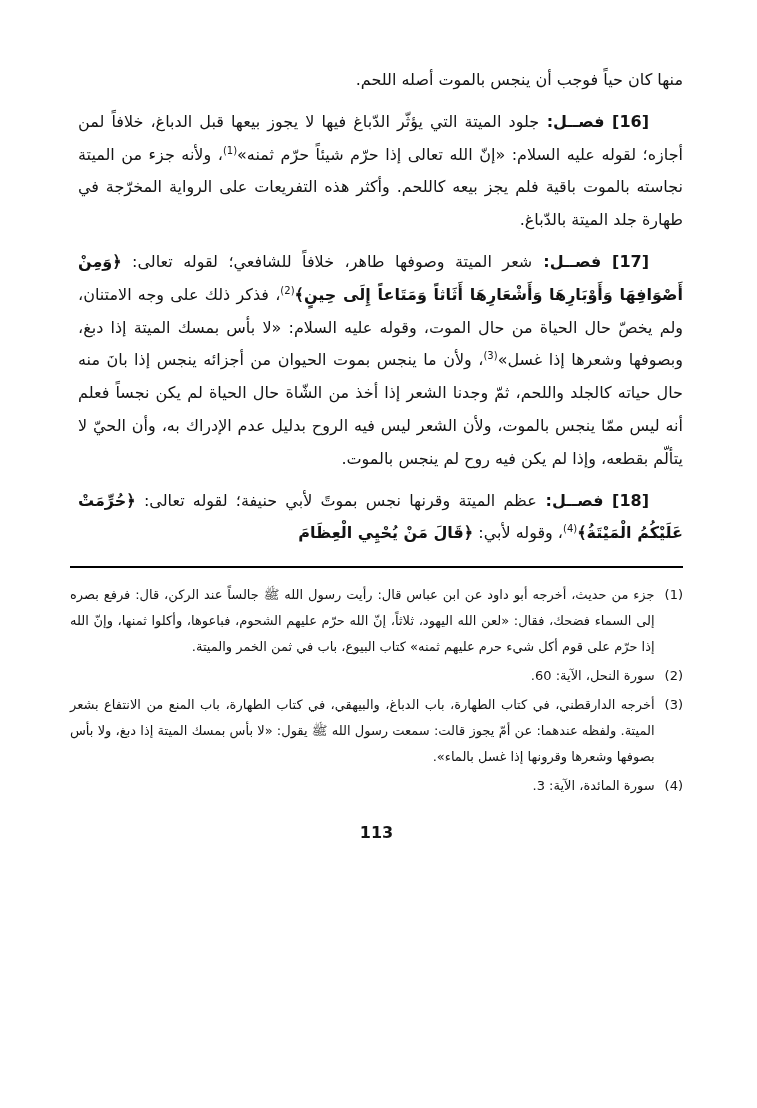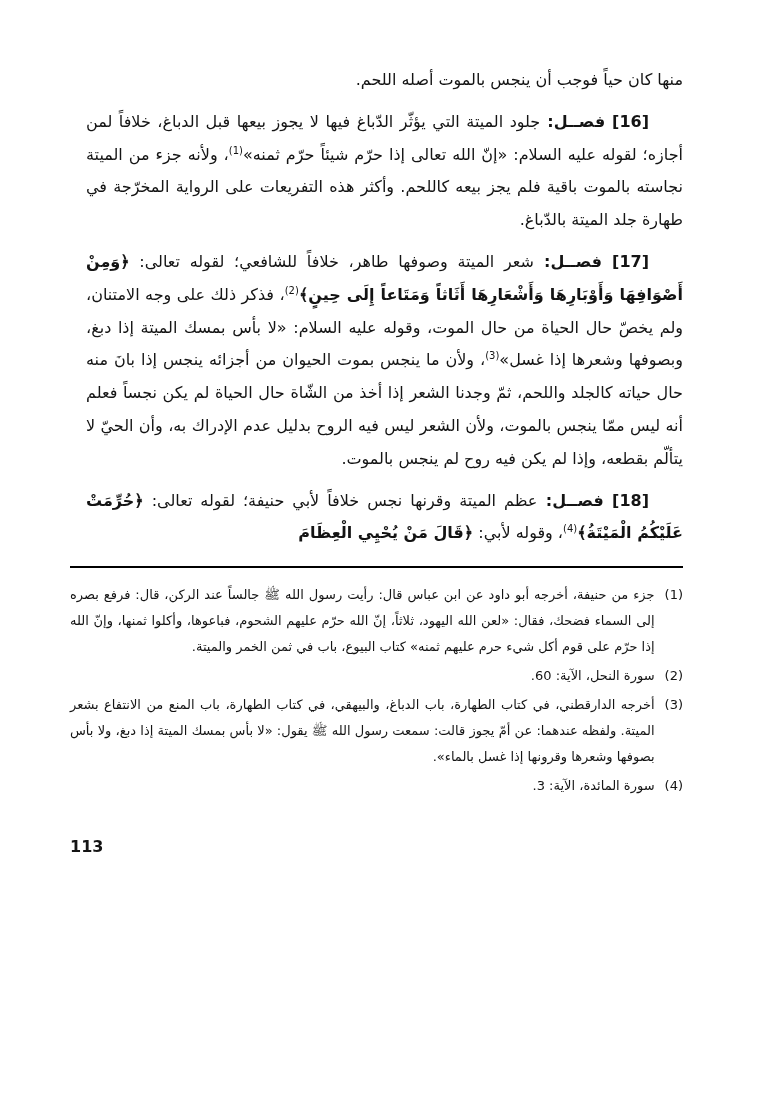--- a/index.html
+++ b/index.html
@@ -16,21 +16,21 @@
     direction: rtl;
   }
   .page {
     box-sizing: border-box;
     width: 757px;
     height: 1108px;
     padding: 64px 74px 0 70px;
   }
   
   .main-text p.para {
-    margin: 0 0 9px 16px;
+    margin: 0 0 9px 8px;
     font-size: 16px;
     line-height: 2.05;
     text-align: justify;
   }
   .main-text p.para.indent {
     text-indent: 34px;
   }
   .run-bold { font-weight: bold; }
   .run-quran { font-weight: bold; }
   sup.fnref {
@@ -58,44 +58,45 @@
     white-space: nowrap;
     line-height: 2.0;
   }
   .fn-text {
     flex: 1;
     text-align: justify;
     line-height: 2.0;
   }
   
   .page-number {
+    text-align: center;
     font-weight: bold;
     font-size: 16px;
-    margin-top: 38px;
+    margin-top: 24px;
     direction: ltr;
   }
 </style>
 </head>
 <body>
 
 <div class="page">
 
   <div class="main-text">
       <p class="para"><span>منها كان حياً فوجب أن ينجس بالموت أصله اللحم.</span></p>
       <p class="para indent"><span class="run-bold">[16] فصــل: </span><span>جلود الميتة التي يؤثّر الدّباغ فيها لا يجوز بيعها قبل الدباغ، خلافاً لمن أجازه؛ لقوله عليه السلام: «إنّ الله تعالى إذا حرّم شيئاً حرّم ثمنه»</span><sup class="fnref">(1)</sup><span>، ولأنه جزء من الميتة نجاسته بالموت باقية فلم يجز بيعه كاللحم. وأكثر هذه التفريعات على الرواية المخرّجة في طهارة جلد الميتة بالدّباغ.</span></p>
       <p class="para indent"><span class="run-bold">[17] فصــل: </span><span>شعر الميتة وصوفها طاهر، خلافاً للشافعي؛ لقوله تعالى: </span><span class="run-quran">﴿وَمِنْ أَصْوَافِهَا وَأَوْبَارِهَا وَأَشْعَارِهَا أَثَاثاً وَمَتَاعاً إِلَى حِينٍ﴾</span><sup class="fnref">(2)</sup><span>، فذكر ذلك على وجه الامتنان، ولم يخصّ حال الحياة من حال الموت، وقوله عليه السلام: «لا بأس بمسك الميتة إذا دبغ، وبصوفها وشعرها إذا غسل»</span><sup class="fnref">(3)</sup><span>، ولأن ما ينجس بموت الحيوان من أجزائه ينجس إذا بانَ منه حال حياته كالجلد واللحم، ثمّ وجدنا الشعر إذا أخذ من الشّاة حال الحياة لم يكن نجساً فعلم أنه ليس ممّا ينجس بالموت، ولأن الشعر ليس فيه الروح بدليل عدم الإدراك به، وأن الحيّ لا يتألّم بقطعه، وإذا لم يكن فيه روح لم ينجس بالموت.</span></p>
-      <p class="para indent"><span class="run-bold">[18] فصــل: </span><span>عظم الميتة وقرنها نجس خلافاً لأبي حنيفة؛ لقوله تعالى: </span><span class="run-quran">﴿حُرِّمَتْ عَلَيْكُمُ الْمَيْتَةُ﴾</span><sup class="fnref">(4)</sup><span>، وقوله لأبي: </span><span class="run-quran">﴿قَالَ مَنْ يُحْيِي الْعِظَامَ</span></p>
+      <p class="para indent"><span class="run-bold">[18] فصــل: </span><span>عظم الميتة وقرنها نجس بموتً لأبي حنيفة؛ لقوله تعالى: </span><span class="run-quran">﴿حُرِّمَتْ عَلَيْكُمُ الْمَيْتَةُ﴾</span><sup class="fnref">(4)</sup><span>، وقوله لأبي: </span><span class="run-quran">﴿قَالَ مَنْ يُحْيِي الْعِظَامَ</span></p>
     </div>
 
   <hr class="fn-rule">
 
   <div class="footnotes">
       <div class="footnote">
         <span class="fn-marker">(1)</span>
-        <span class="fn-text">جزء من حنيفة، أخرجه أبو داود عن ابن عباس قال: رأيت رسول الله ﷺ جالساً عند الركن، قال: فرفع بصره إلى السماء فضحك، فقال: «لعن الله اليهود، ثلاثاً، إنّ الله حرّم عليهم الشحوم، فباعوها، وأكلوا ثمنها، وإنّ الله إذا حرّم على قوم أكل شيء حرم عليهم ثمنه» كتاب البيوع، باب في ثمن الخمر والميتة.</span>
+        <span class="fn-text">جزء من حديث، أخرجه أبو داود عن ابن عباس قال: رأيت رسول الله ﷺ جالساً عند الركن، قال: فرفع بصره إلى السماء فضحك، فقال: «لعن الله اليهود، ثلاثاً، إنّ الله حرّم عليهم الشحوم، فباعوها، وأكلوا ثمنها، وإنّ الله إذا حرّم على قوم أكل شيء حرم عليهم ثمنه» كتاب البيوع، باب في ثمن الخمر والميتة.</span>
       </div>
       <div class="footnote">
         <span class="fn-marker">(2)</span>
         <span class="fn-text">سورة النحل، الآية: 60.</span>
       </div>
       <div class="footnote">
         <span class="fn-marker">(3)</span>
         <span class="fn-text">أخرجه الدارقطني، في كتاب الطهارة، باب الدباغ، والبيهقي، في كتاب الطهارة، باب المنع من الانتفاع بشعر الميتة. ولفظه عندهما: عن أمّ يجوز قالت: سمعت رسول الله ﷺ يقول: «لا بأس بمسك الميتة إذا دبغ، ولا بأس بصوفها وشعرها وقرونها إذا غسل بالماء».</span>
       </div>
       <div class="footnote">

